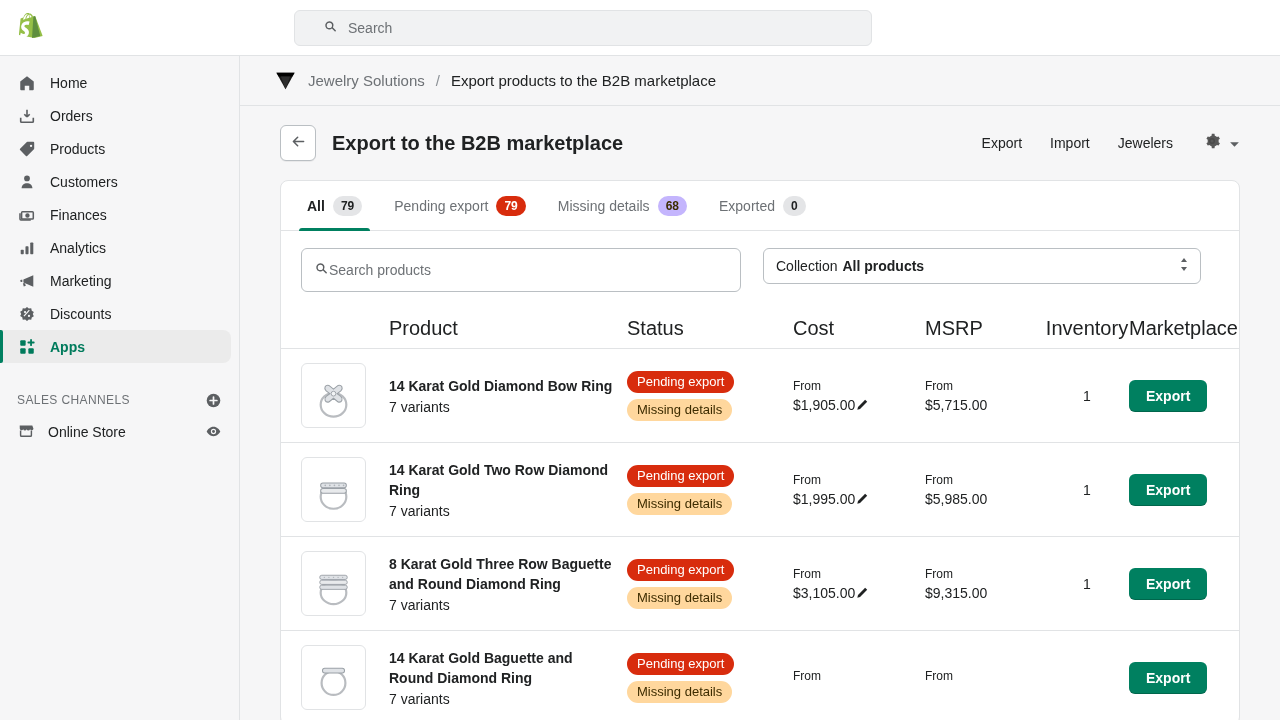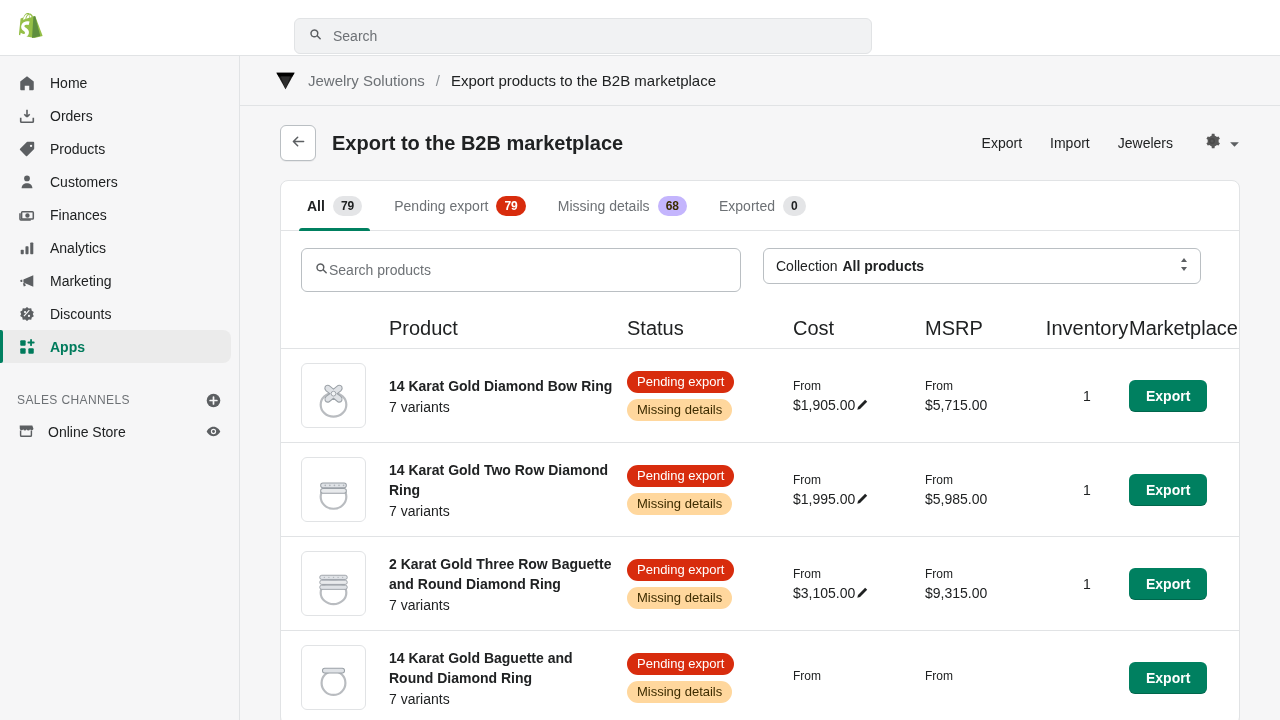--- a/index.html
+++ b/index.html
@@ -22,21 +22,21 @@
     position: relative;
   }
   .logo { width: 56px; display: flex; align-items: center; justify-content: center; padding-left: 8px; }
   .global-search {
     position: absolute; left: 294px; top: 10px;
     width: 578px; height: 36px;
     background: #f1f2f3;
     border: 1px solid #e1e3e5;
     border-radius: 6px;
     display: flex; align-items: center;
-    padding: 0 13px; gap: 10px; margin-top: 8px;
+    padding: 0 28px; gap: 10px;
   }
   .global-search .ph { font-size: 14px; color: #6d7175; }
 
   
   .body { flex: 1; display: flex; min-height: 0; }
 
   
   .sidebar {
     width: 240px; min-width: 240px;
     background: #f6f6f7;
@@ -583,21 +583,21 @@
                       <circle cx="20" cy="23.3" r=".8"></circle>
                       <circle cx="25" cy="23.3" r=".8"></circle>
                       <circle cx="30" cy="23.3" r=".8"></circle>
                       <circle cx="35" cy="23.3" r=".8"></circle>
                       <circle cx="40" cy="23.3" r=".8"></circle>
                     </g>
                 </svg>
               </div>
             </div>
             <div class="cell-product">
-              <div class="p-title">2 Karat Gold Three Row Baguette and Round Diamond Ring</div>
+              <div class="p-title">8 Karat Gold Three Row Baguette and Round Diamond Ring</div>
               <div class="p-variants">7 variants</div>
             </div>
             <div class="cell-status">
               <span class="badge pending">Pending export</span>
               <span class="badge missing">Missing details</span>
             </div>
             <div class="cell-cost">
               <div class="from-lbl">From</div>
               <div class="price-line">
                 <span class="price">$3,105.00</span>

